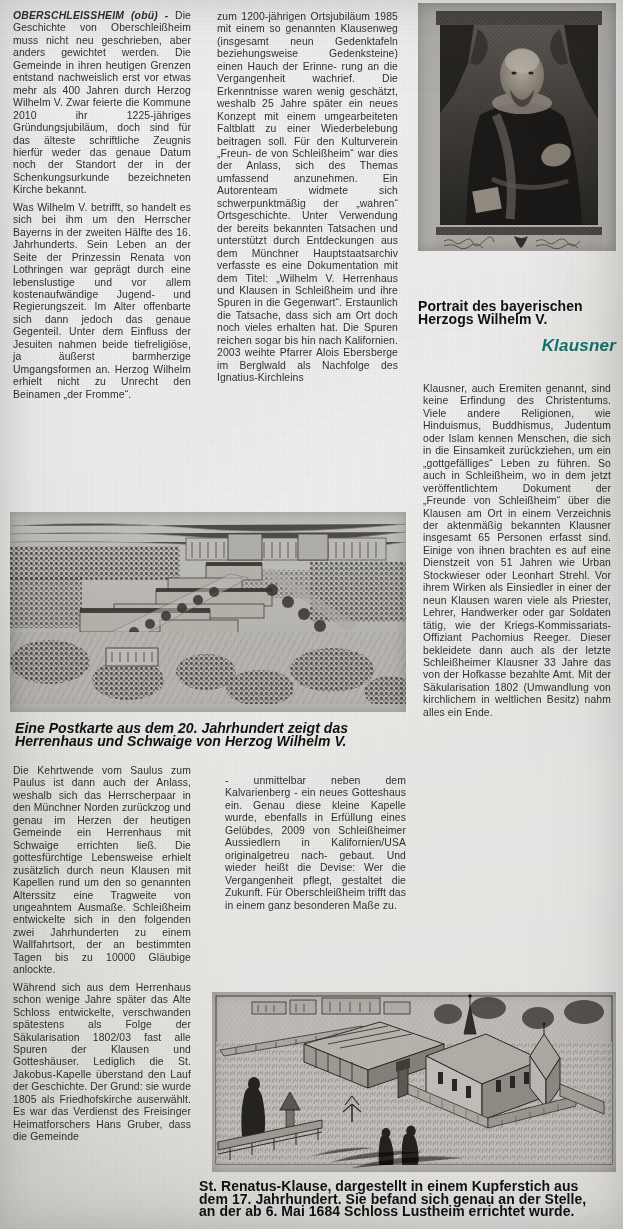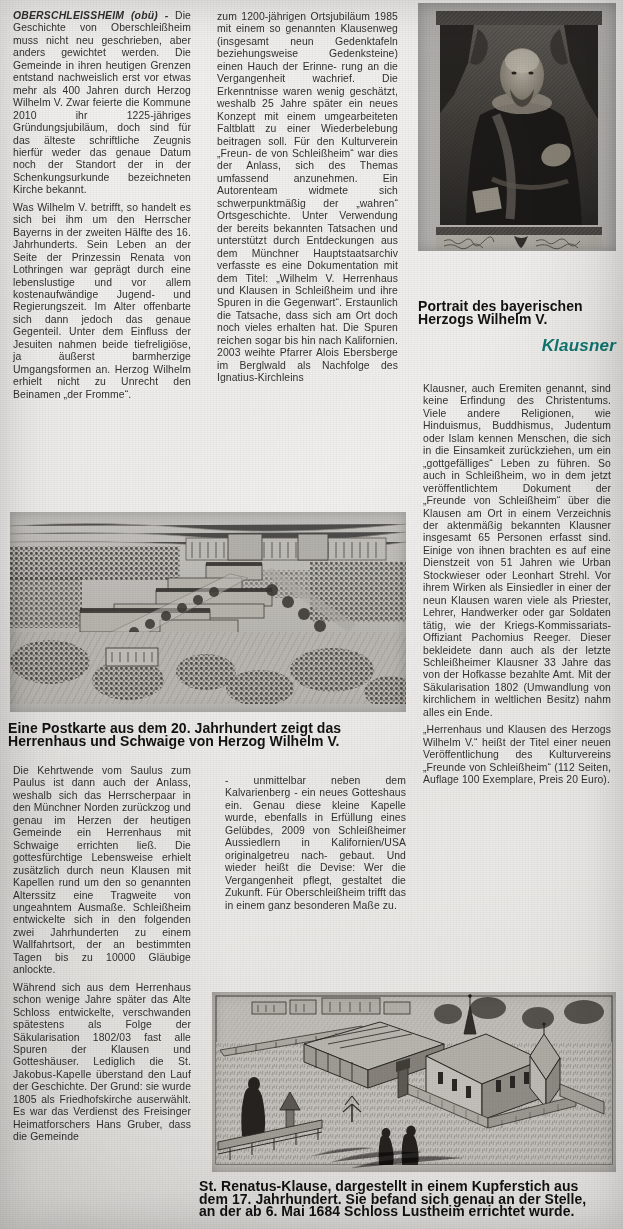--- a/index.html
+++ b/index.html
@@ -381,24 +381,23 @@
 <div class="col" style="left:212px;top:6px;width:191px;">
   <p>zum 1200-jährigen Ortsjubiläum 1985 mit einem so genannten Klausenweg (insgesamt neun Gedenktafeln beziehungsweise Gedenksteine)  einen Hauch der Erinne- rung an die Vergangenheit wachrief. Die Erkenntnisse waren wenig geschätzt, weshalb 25 Jahre später ein neues Konzept mit einem umgearbeiteten Faltblatt zu einer Wiederbelebung beitragen soll. Für den Kulturverein „Freun- de von Schleißheim“ war dies der Anlass, sich des Themas umfassend anzunehmen. Ein Autorenteam widmete sich schwerpunktmäßig der „wahren“ Ortsgeschichte. Unter Verwendung der bereits bekannten Tatsachen und unterstützt durch Entdeckungen aus dem Münchner Hauptstaatsarchiv verfasste es eine Dokumentation mit dem Titel: „Wilhelm V. Herrenhaus und Klausen in Schleißheim und ihre Spuren in die Gegenwart“. Erstaunlich die Tatsache, dass sich am Ort doch noch vieles erhalten hat. Die Spuren reichen sogar bis hin nach Kalifornien. 2003 weihte Pfarrer Alois Ebersberge im Berglwald als Nachfolge des Ignatius-Kirchleins</p>
 </div>
 
 <div class="caption" style="left:418px;top:300px;width:200px;">Portrait des bayerischen Herzogs Wilhelm V.</div>
 
 <div class="secthead" style="left:418px;top:336px;width:198px;">Klausner</div>
 
 <div class="col" style="left:418px;top:378px;width:198px;">
   <p>Klausner, auch Eremiten genannt, sind keine Erfindung des Christentums. Viele andere Religionen, wie Hinduismus, Buddhismus, Judentum oder Islam kennen Menschen, die sich in die Einsamkeit zurückziehen, um ein „gottgefälliges“ Leben zu führen. So auch in Schleißheim, wo in dem jetzt veröffentlichtem Dokument der „Freunde von Schleißheim“ über die Klausen am Ort in einem Verzeichnis der aktenmäßig bekannten Klausner insgesamt 65 Personen erfasst sind. Einige von ihnen brachten es auf eine Dienstzeit von 51 Jahren wie Urban Stockwieser oder Leonhart Strehl. Vor ihrem Wirken als Einsiedler in einer der neun Klausen waren viele als Priester, Lehrer, Handwerker oder gar Soldaten tätig, wie der Kriegs-Kommissariats-Offiziant Pachomius Reeger. Dieser bekleidete dann auch als der letzte Schleißheimer Klausner 33 Jahre das von der Hofkasse bezahlte Amt. Mit der Säkularisation 1802 (Umwandlung von kirchlichem in weltlichen Besitz) nahm alles ein Ende.</p>
-  <p>„Herrenhaus und Klausen des Herzogs Wilhelm V.“ heißt der Titel einer neuen Veröffentlichung des Kulturvereins „Freunde von Schleißheim“ (112 Seiten, Auflage 100 Exemplare, Preis 20 Euro).</p>
-</div>
-
-<div class="caption" style="left:8px;top:722px;width:400px;">Eine Postkarte aus dem 20. Jahrhundert zeigt das Herrenhaus und Schwaige von Herzog Wilhelm V.</div>
+</div>
+
+<div class="caption" style="left:15px;top:722px;width:400px;font-style:italic;">Eine Postkarte aus dem 20. Jahrhundert zeigt das Herrenhaus und Schwaige von Herzog Wilhelm V.</div>
 
 <div class="col" style="left:8px;top:760px;width:188px;">
   <p>Die Kehrtwende vom Saulus zum Paulus ist dann auch der Anlass, weshalb sich das Herrscherpaar in den Münchner Norden zurückzog und genau im Herzen der heutigen Gemeinde ein Herrenhaus mit Schwaige errichten ließ. Die gottesfürchtige Lebensweise erhielt zusätzlich durch neun Klausen mit Kapellen rund um den so genannten Alterssitz eine Tragweite von ungeahntem Ausmaße. Schleißheim entwickelte sich in den folgenden zwei Jahrhunderten zu einem Wallfahrtsort, der an bestimmten Tagen bis zu 10000 Gläubige anlockte.</p>
   <p>Während sich aus dem Herrenhaus schon wenige Jahre später das Alte Schloss entwickelte, verschwanden spätestens als Folge der Säkularisation 1802/03 fast alle Spuren der Klausen und Gotteshäuser. Lediglich die St. Jakobus-Kapelle überstand den Lauf der Geschichte. Der Grund:  sie wurde 1805 als Friedhofskirche auserwählt. Es war das Verdienst des Freisinger Heimatforschers Hans Gruber, dass die Gemeinde</p>
 </div>
 
 <div class="col" style="left:220px;top:770px;width:191px;">
   <p>- unmittelbar neben dem Kalvarienberg - ein neues Gotteshaus ein. Genau diese kleine Kapelle wurde, ebenfalls in Erfüllung eines Gelübdes,  2009 von Schleißheimer Aussiedlern in Kalifornien/USA originalgetreu nach- gebaut. Und wieder heißt die Devise: Wer die Vergangenheit pflegt, gestaltet die Zukunft. Für Oberschleißheim trifft das in einem ganz besonderen Maße zu.</p>
 </div>
 

